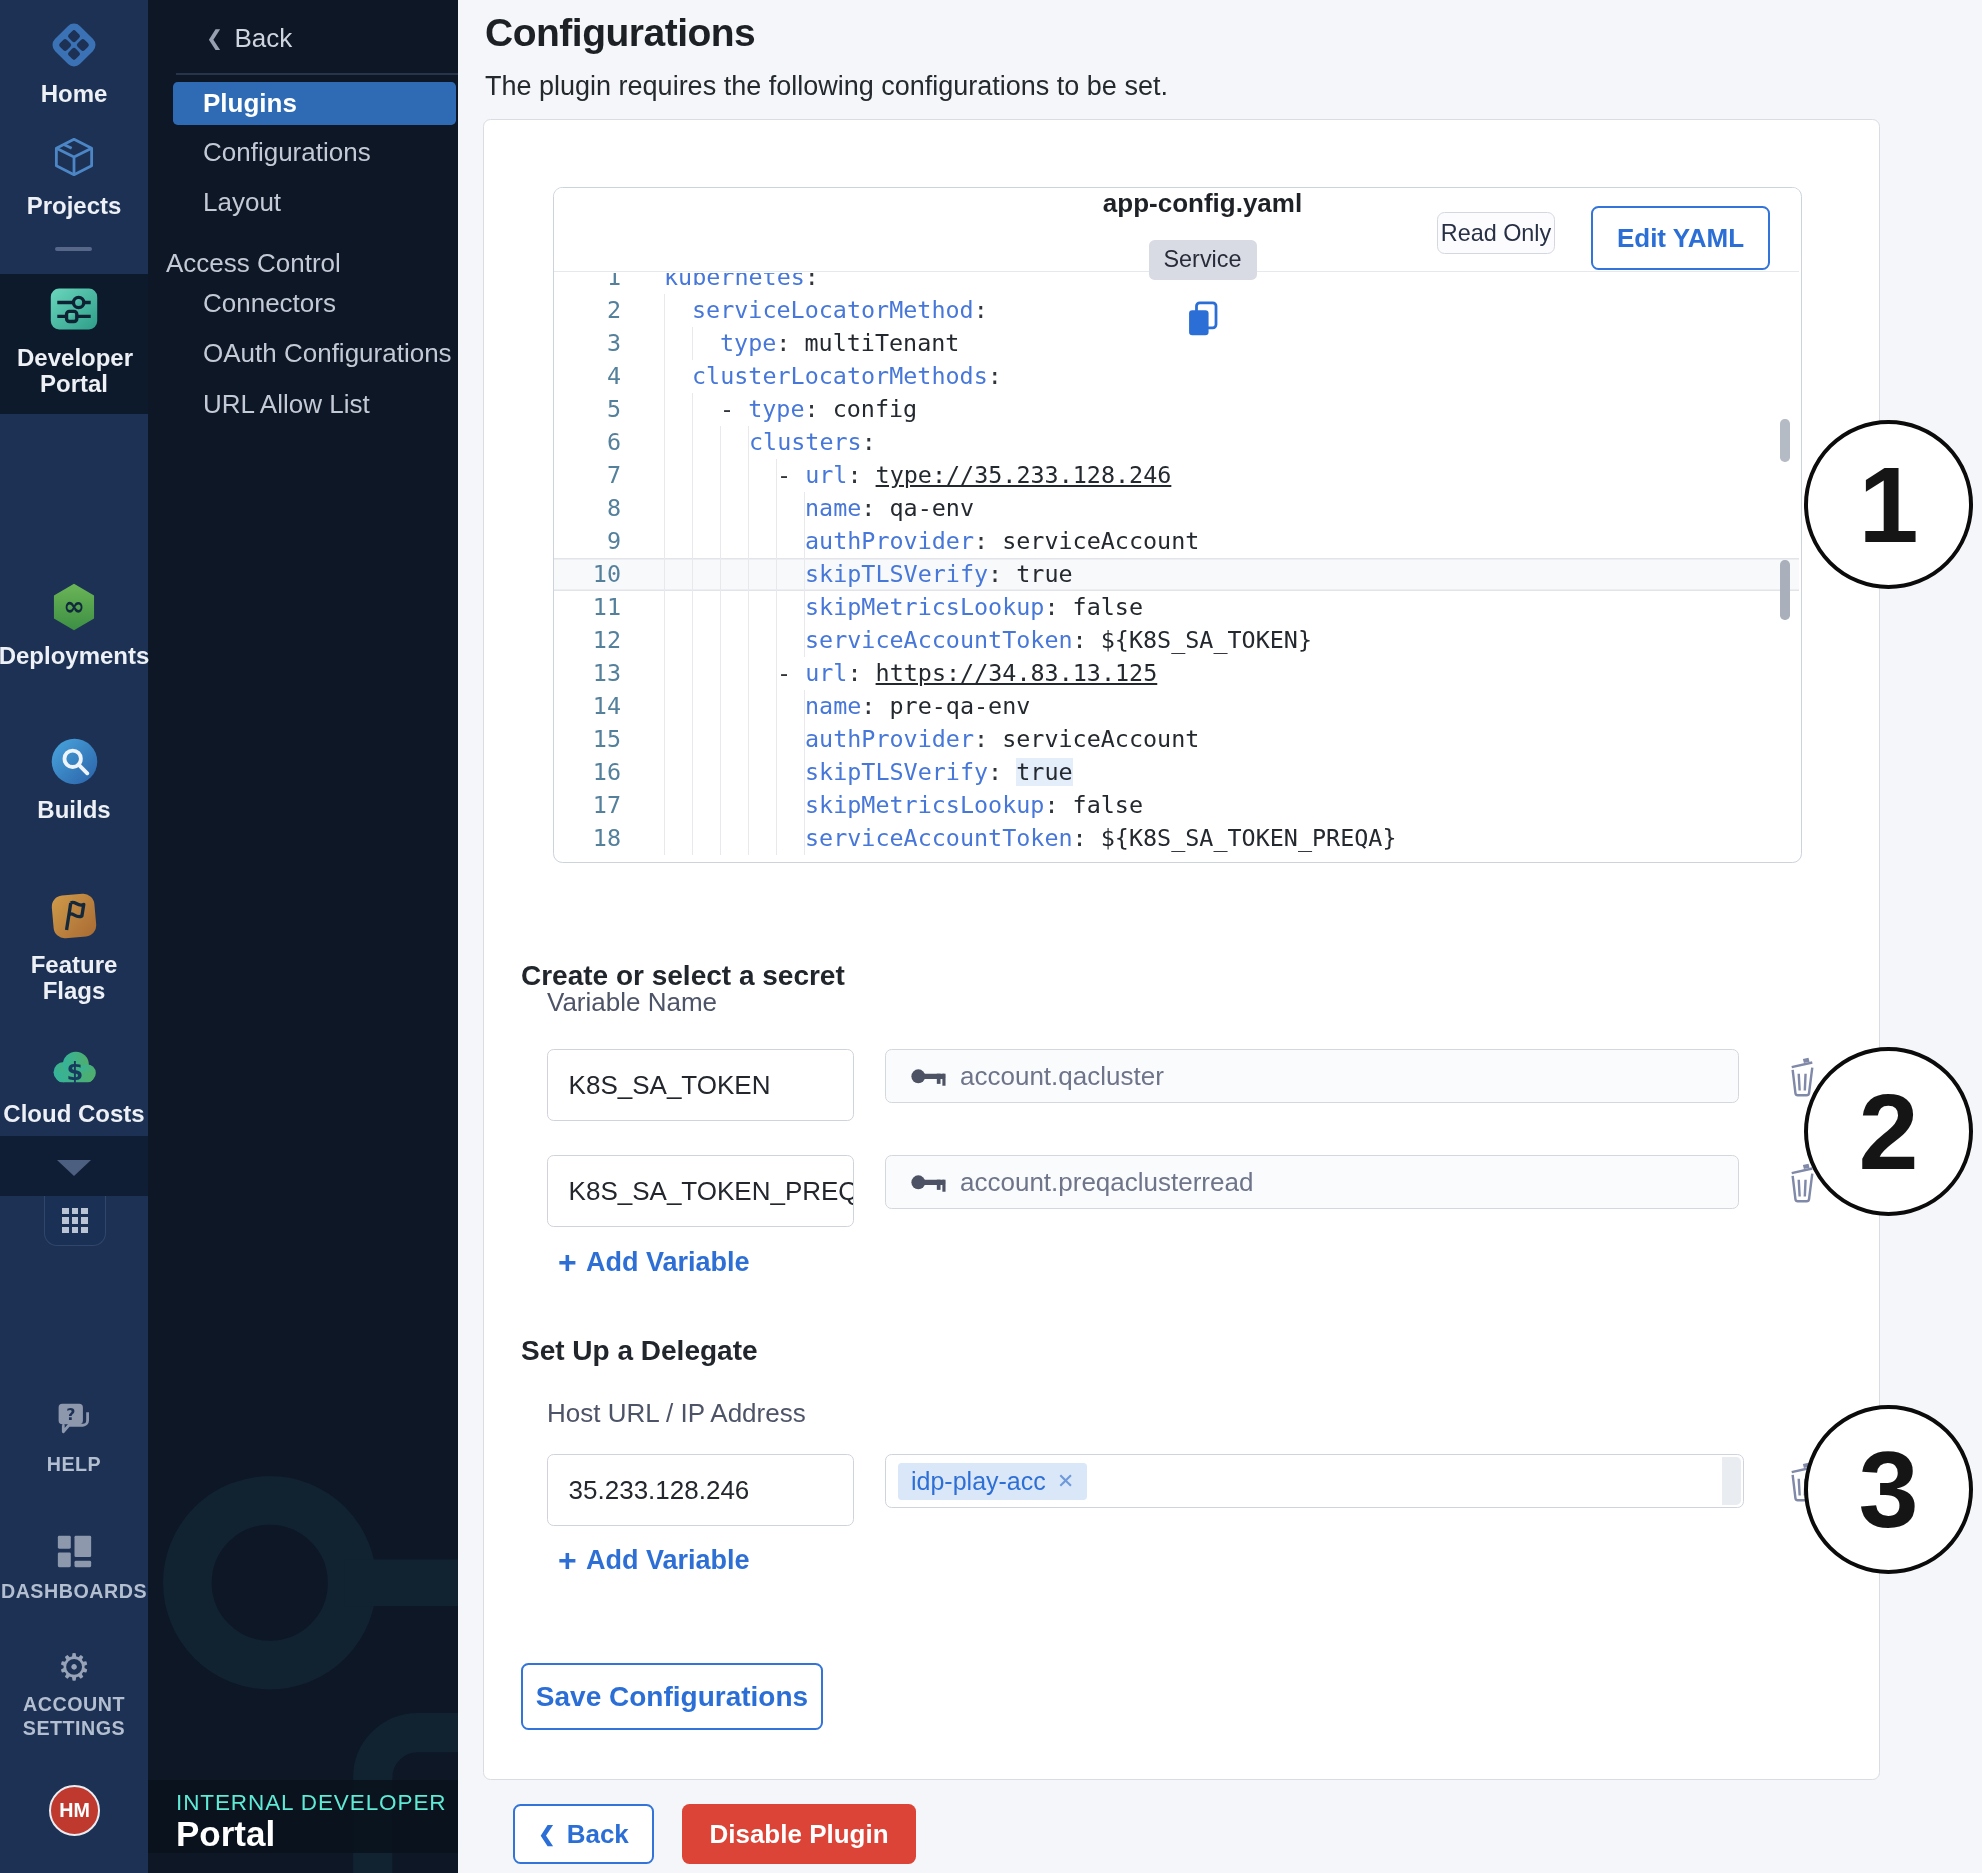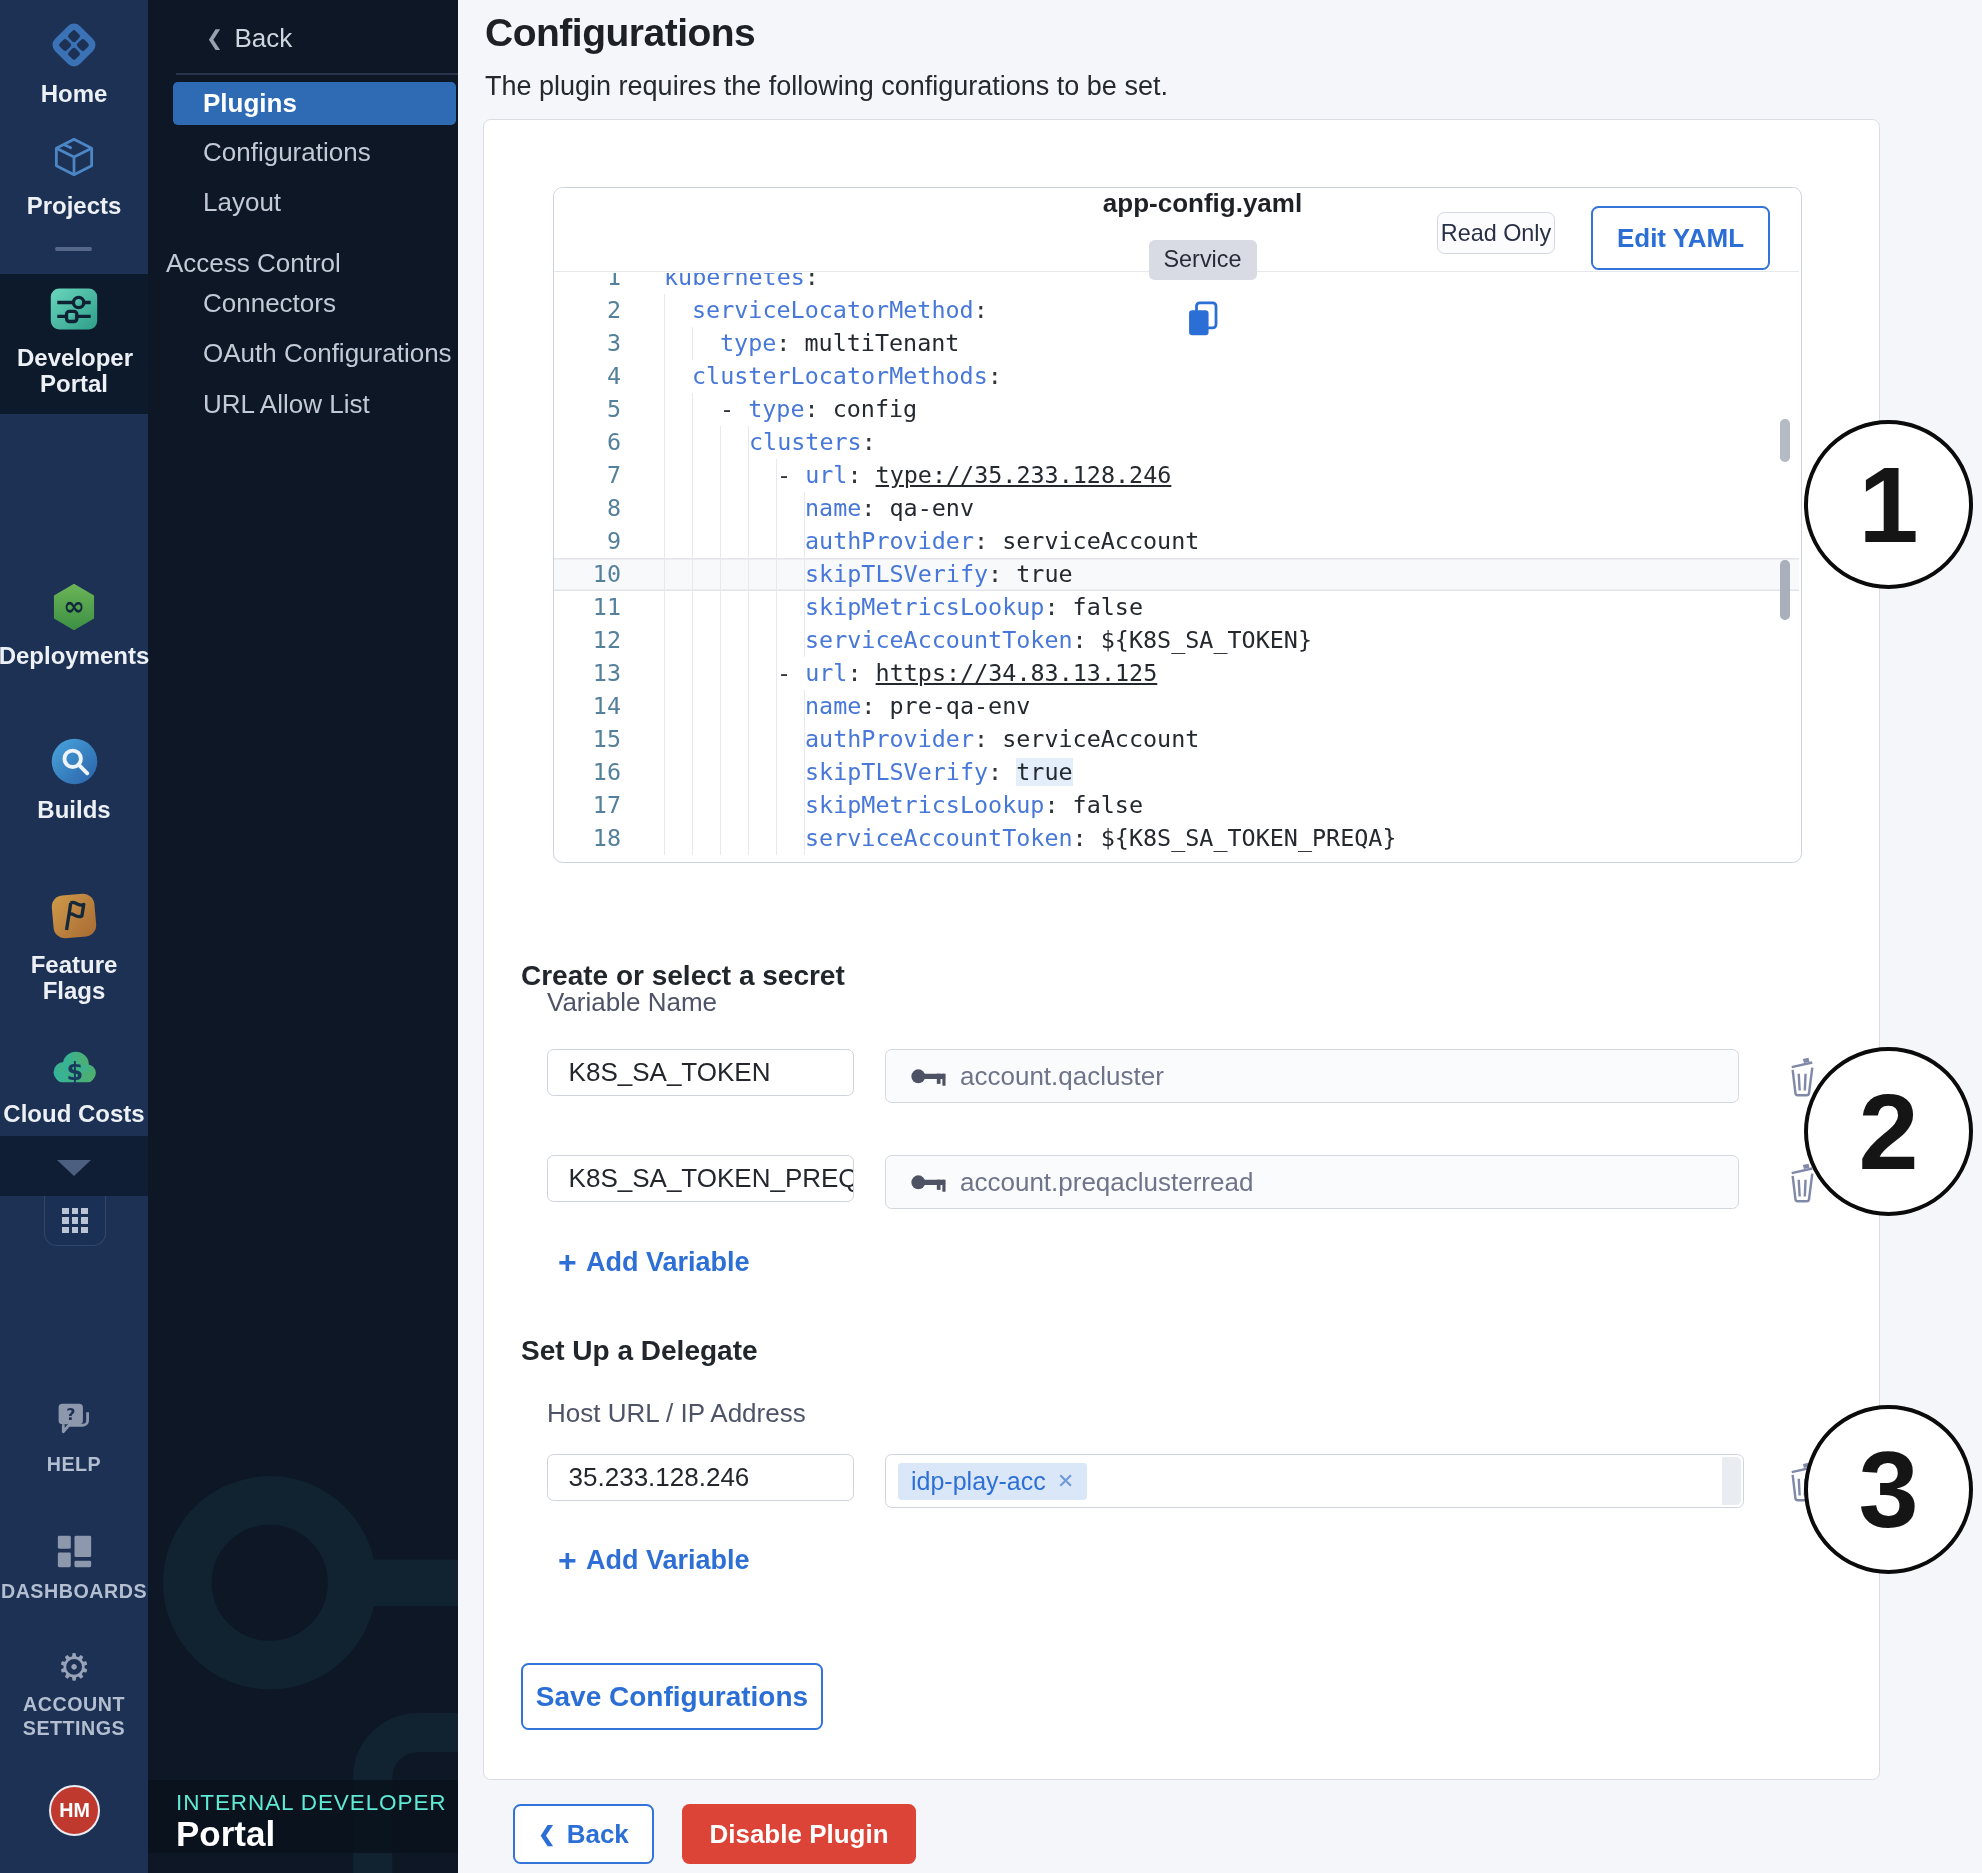--- a/index.html
+++ b/index.html
@@ -61,21 +61,21 @@
   .tok-k { color:#4677d9; }
   .tok-p { color:#30353c; }
   .tok-v { color:#24292f; }
   .tok-link { text-decoration:underline; }
   .tok-hl { background:#e4edfa; }
   .scroll-thumb { width:10.3px; border-radius:4.7px; z-index:4; }
 
   
   .section-heading { font-size:28px; font-weight:700; color:#21262c; }
   .field-label { font-size:26px; color:#4e5468; }
-  .txt-input { position:absolute; width:307px; height:47px; border:1.9px solid #cfd3db; border-radius:6.6px; background:#fff; font-family:"Liberation Sans",sans-serif; font-size:26px; color:#23272d; padding-left:20.6px; outline:none; }
+  .txt-input { position:absolute; width:307px; height:72px; border:1.9px solid #cfd3db; border-radius:6.6px; background:#fff; font-family:"Liberation Sans",sans-serif; font-size:26px; color:#23272d; padding-left:20.6px; outline:none; }
   .secret-field { width:854px; height:54px; border:1.9px solid #d3d7de; border-radius:6.6px; background:#fafbfd; display:flex; align-items:center; cursor:pointer; }
   .secret-field .key-ic { margin:0 13px 0 24px; display:flex; }
   .secret-field .secret-txt { font-size:26px; color:#6e7489; }
   .trash-btn { width:34px; height:43px; cursor:pointer; z-index:6; }
   .add-link { display:flex; align-items:center; gap:9.4px; cursor:pointer; color:#2e6fd6; }
   .add-link .plus { font-size:32px; font-weight:600; line-height:32px; }
   .add-link .add-lbl { font-size:27px; font-weight:600; }
   #tag-field { left:885px; top:1454px; width:859px; height:54px; border:1.9px solid #cfd3db; border-radius:6.6px; background:#fff; display:flex; align-items:center; position:absolute; }
   #tag-chip { margin-left:12px; height:37px; background:#d9e7f8; border-radius:3.7px; display:flex; align-items:center; padding:0 13px; gap:11.2px; }
   #tag-chip .chip-txt { font-size:25px; color:#2e6fd6; }

